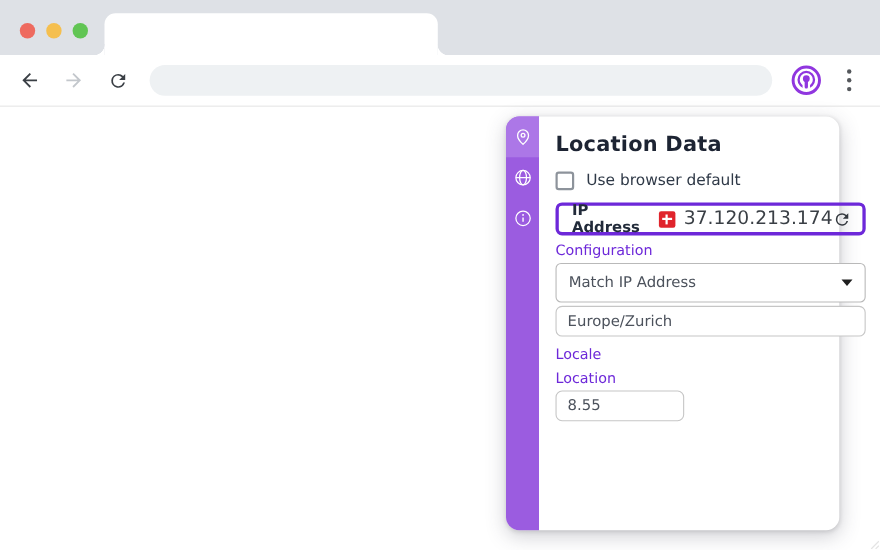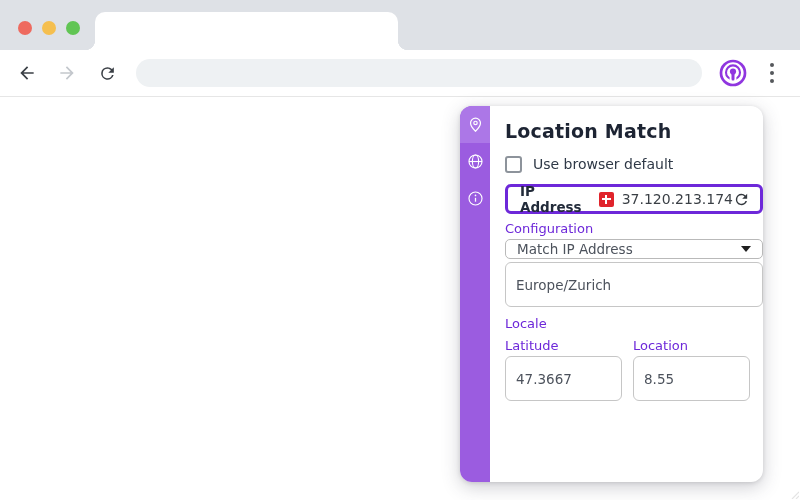--- a/index.html
+++ b/index.html
@@ -47,29 +47,29 @@
   .chk-row { margin-top:11px; height:20px; display:flex; align-items:center; }
   .chk { width:17px; height:17px; border:2px solid #8d939b; border-radius:3px; background:#fff; cursor:pointer; flex:0 0 auto; }
   .chk-label { margin-left:11px; font-size:14px; color:#2f3947; }
 
   .ip-box { margin-top:10px; height:30px; border:3px solid #6d28d9; border-radius:6px;
             display:flex; align-items:center; padding:0 10px 0 12px; }
   .ip-label { font-size:13.5px; font-weight:700; color:#222b3a; }
   .flag { position:relative; width:15px; height:15px; background:#e0242c; border-radius:2px; margin-left:17px; flex:0 0 auto; }
   .flag::before { content:''; position:absolute; left:6.2px; top:3px;  width:2.6px; height:9px;  background:#fff; }
   .flag::after  { content:''; position:absolute; left:3px;  top:6.2px; width:9px;  height:2.6px; background:#fff; }
-  .ip-value { margin-left:8px; font-size:14px; color:#3a3f45; }
+  .ip-value { margin-left:8px; font-size:17px; color:#3a3f45; }
   .ip-refresh { margin-left:auto; width:17px; height:17px; cursor:pointer; }
 
   .fld-label { margin-top:7px; font-size:13px; color:#6d28d9; height:15px; line-height:15px; }
   .fld-label.mt8 { margin-top:9px; }
-  .txt-input { margin-top:3px; width:100%; height:45px; border:1px solid #c6c6c6; border-radius:6px;
+  .txt-input { margin-top:3px; width:100%; height:28px; border:1px solid #c6c6c6; border-radius:6px;
                padding:0 10px; font-size:13.5px; color:#4c525c; background:#fff; outline:none;
                font-family:"DejaVu Sans","Liberation Sans",sans-serif; display:block; }
-  .select { margin-top:3px; width:100%; height:20px; border:1px solid #b9b9b9; border-radius:5px;
+  .select { margin-top:3px; width:100%; height:36px; border:1px solid #b9b9b9; border-radius:5px;
             display:flex; align-items:center; padding:0 11px; font-size:13.5px; color:#4c525c;
             cursor:pointer; background:#fff; }
   .select .caret { margin-left:auto; width:0; height:0; border-left:5px solid transparent;
             border-right:5px solid transparent; border-top:6px solid #1f1f1f; }
   .two-col { display:flex; gap:11px; }
   .two-col > div { width:117px; }
 </style>
 </head>
 <body>
 
@@ -133,21 +133,21 @@
     <div class="side-item">
       <svg width="17" height="17" viewBox="0 0 24 24">
         <circle cx="12" cy="12" r="9.2" fill="none" stroke="#fff" stroke-width="1.6"></circle>
         <line x1="12" y1="11" x2="12" y2="16.5" stroke="#fff" stroke-width="1.8"></line>
         <circle cx="12" cy="7.6" r="1.2" fill="#fff"></circle>
       </svg>
     </div>
   </div>
 
   <div class="content">
-    <div class="title">Location Match</div>
+    <div class="title">Location Data</div>
 
     <div class="chk-row">
       <span class="chk"></span>
       <span class="chk-label">Use browser default</span>
     </div>
 
     <div class="ip-box">
       <span class="ip-label">IP Address</span>
       <span class="flag"></span>
       <span class="ip-value">37.120.213.174</span>
@@ -163,24 +163,20 @@
       <span>Match IP Address</span>
       <span class="caret"></span>
     </div>
 
     <input class="txt-input" type="text" value="Europe/Zurich" style="">
 
     <div class="fld-label mt8">Locale</div>
 
     <div class="two-col">
       <div>
-        <div class="fld-label">Latitude</div>
-        <input class="txt-input" type="text" value="47.3667" style="">
-      </div>
-      <div>
         <div class="fld-label">Location</div>
         <input class="txt-input" type="text" value="8.55" style="">
       </div>
     </div>
   </div>
 </div>
 
 <svg class="resize-grip" width="10" height="10">
   <line x1="3" y1="10" x2="10" y2="3" stroke="#c9c9c9" stroke-width="1.2"></line>
   <line x1="7" y1="10" x2="10" y2="7" stroke="#c9c9c9" stroke-width="1.2"></line>

